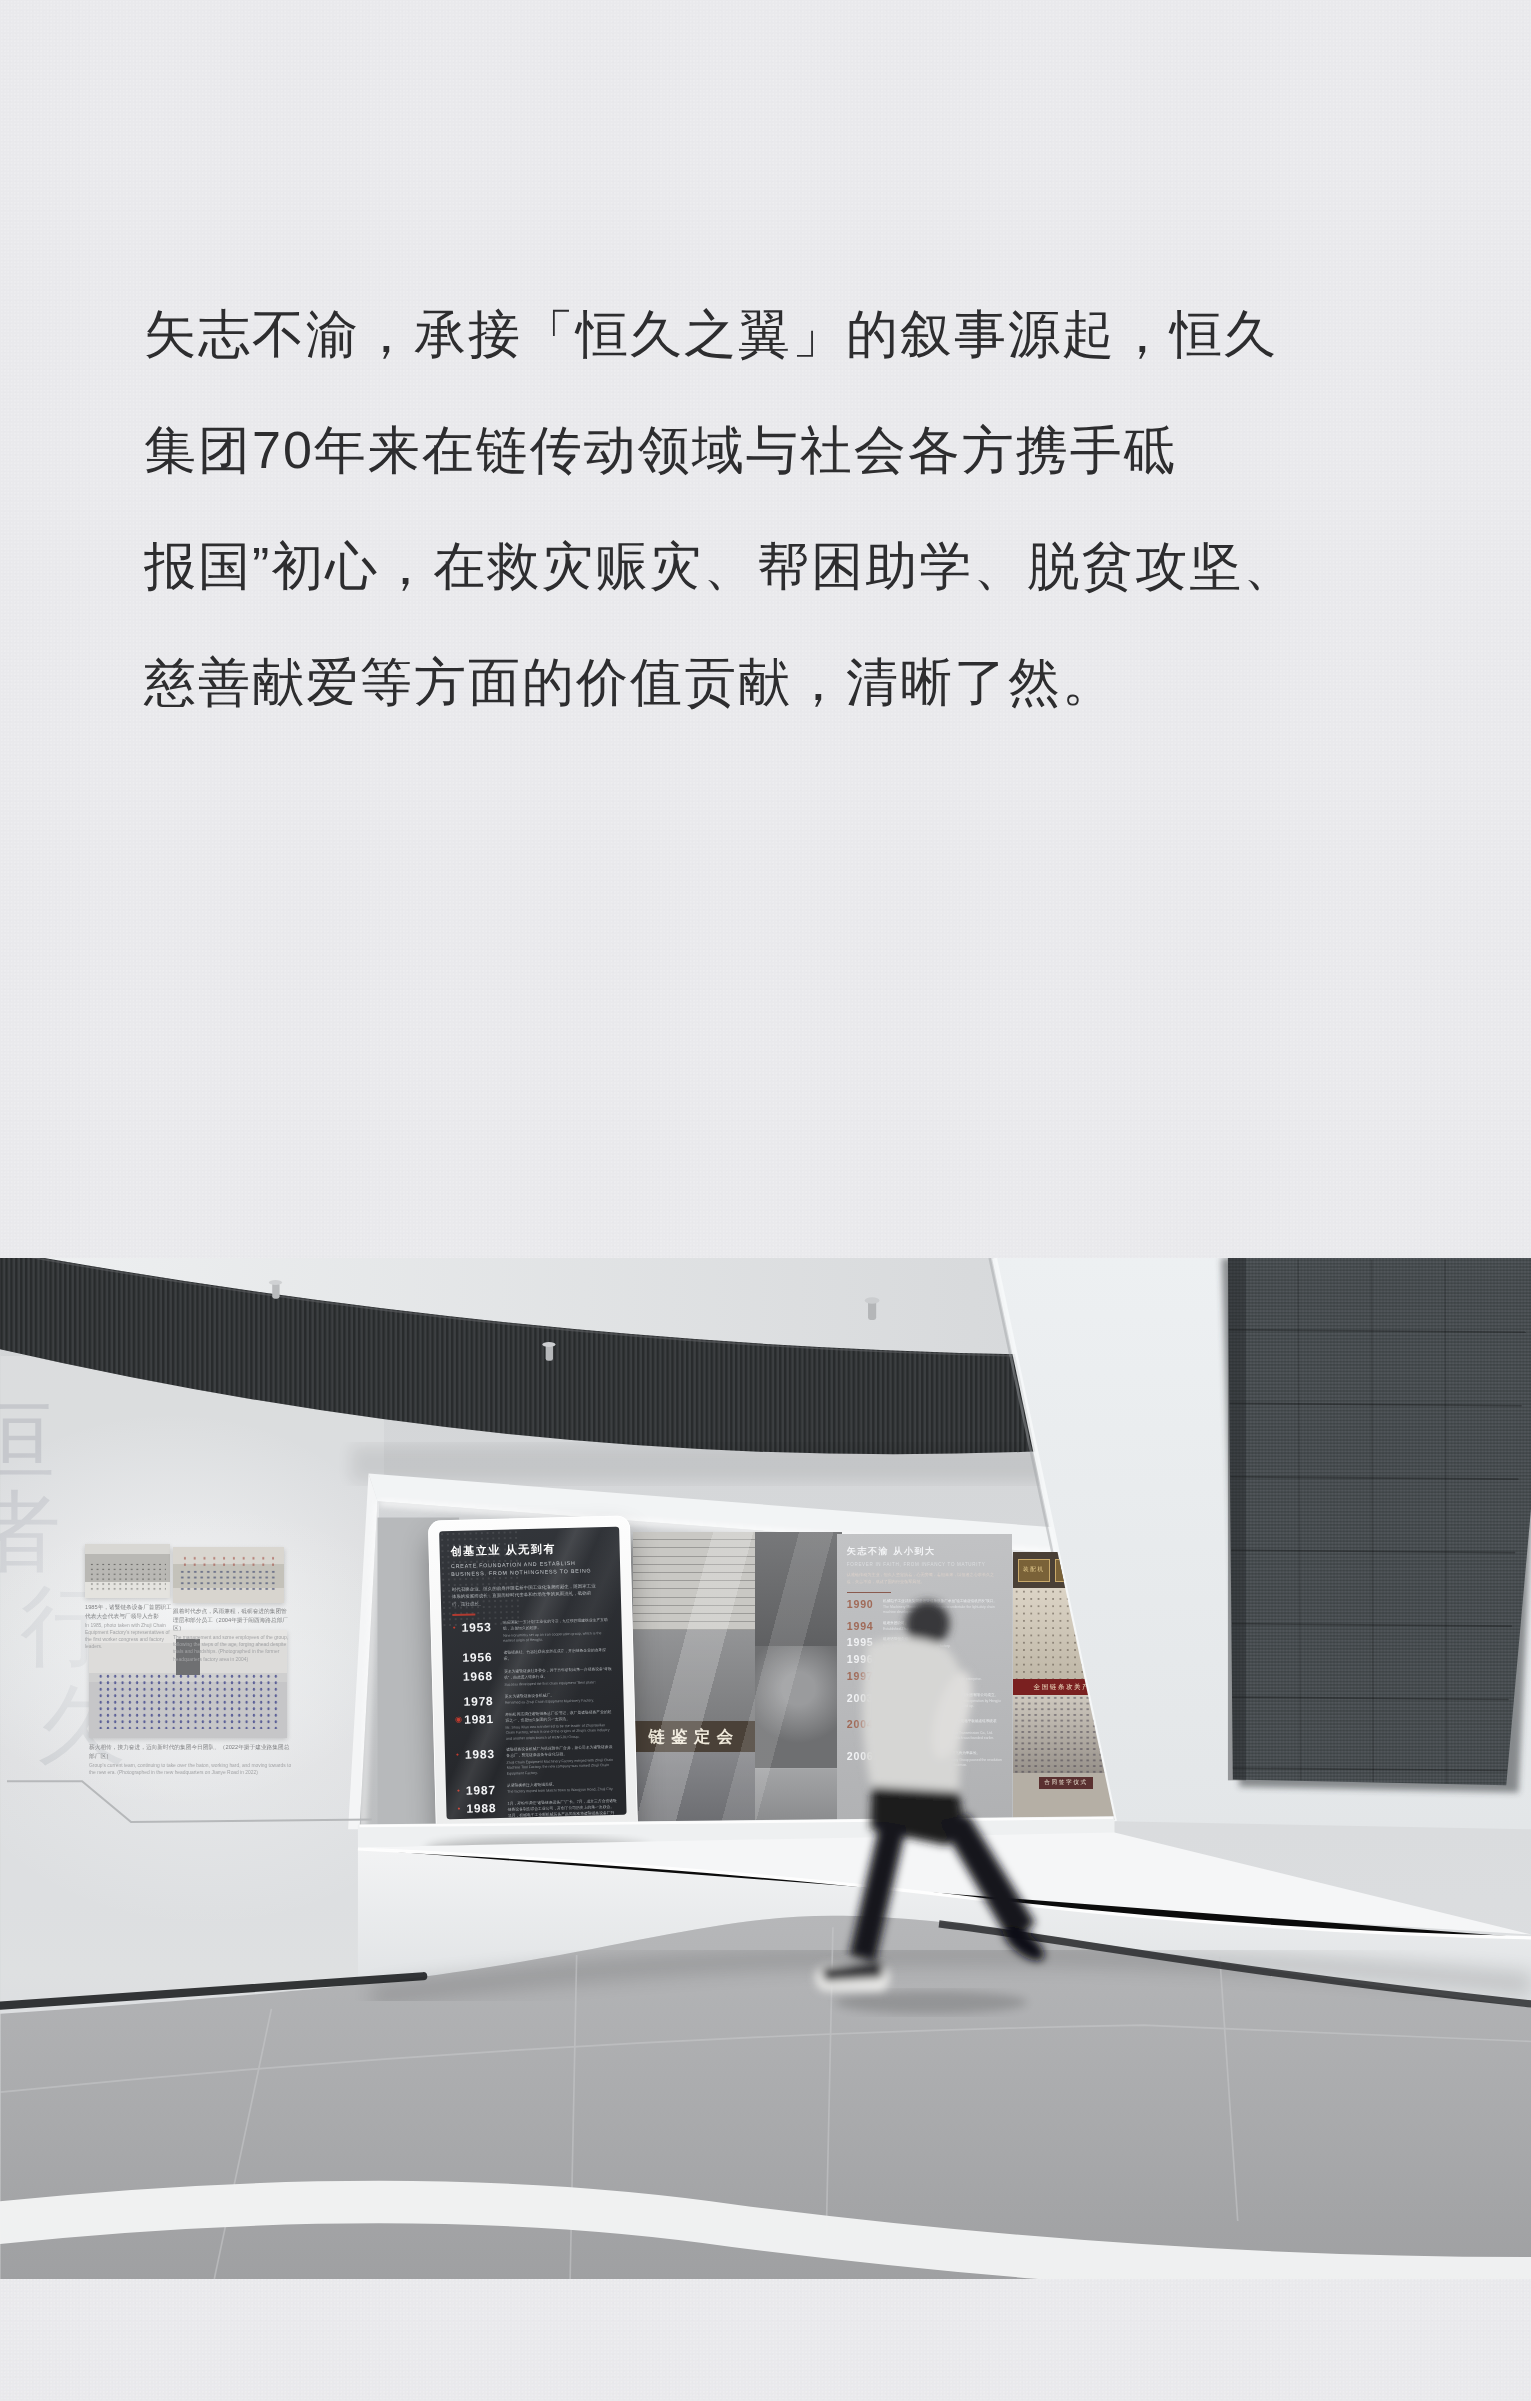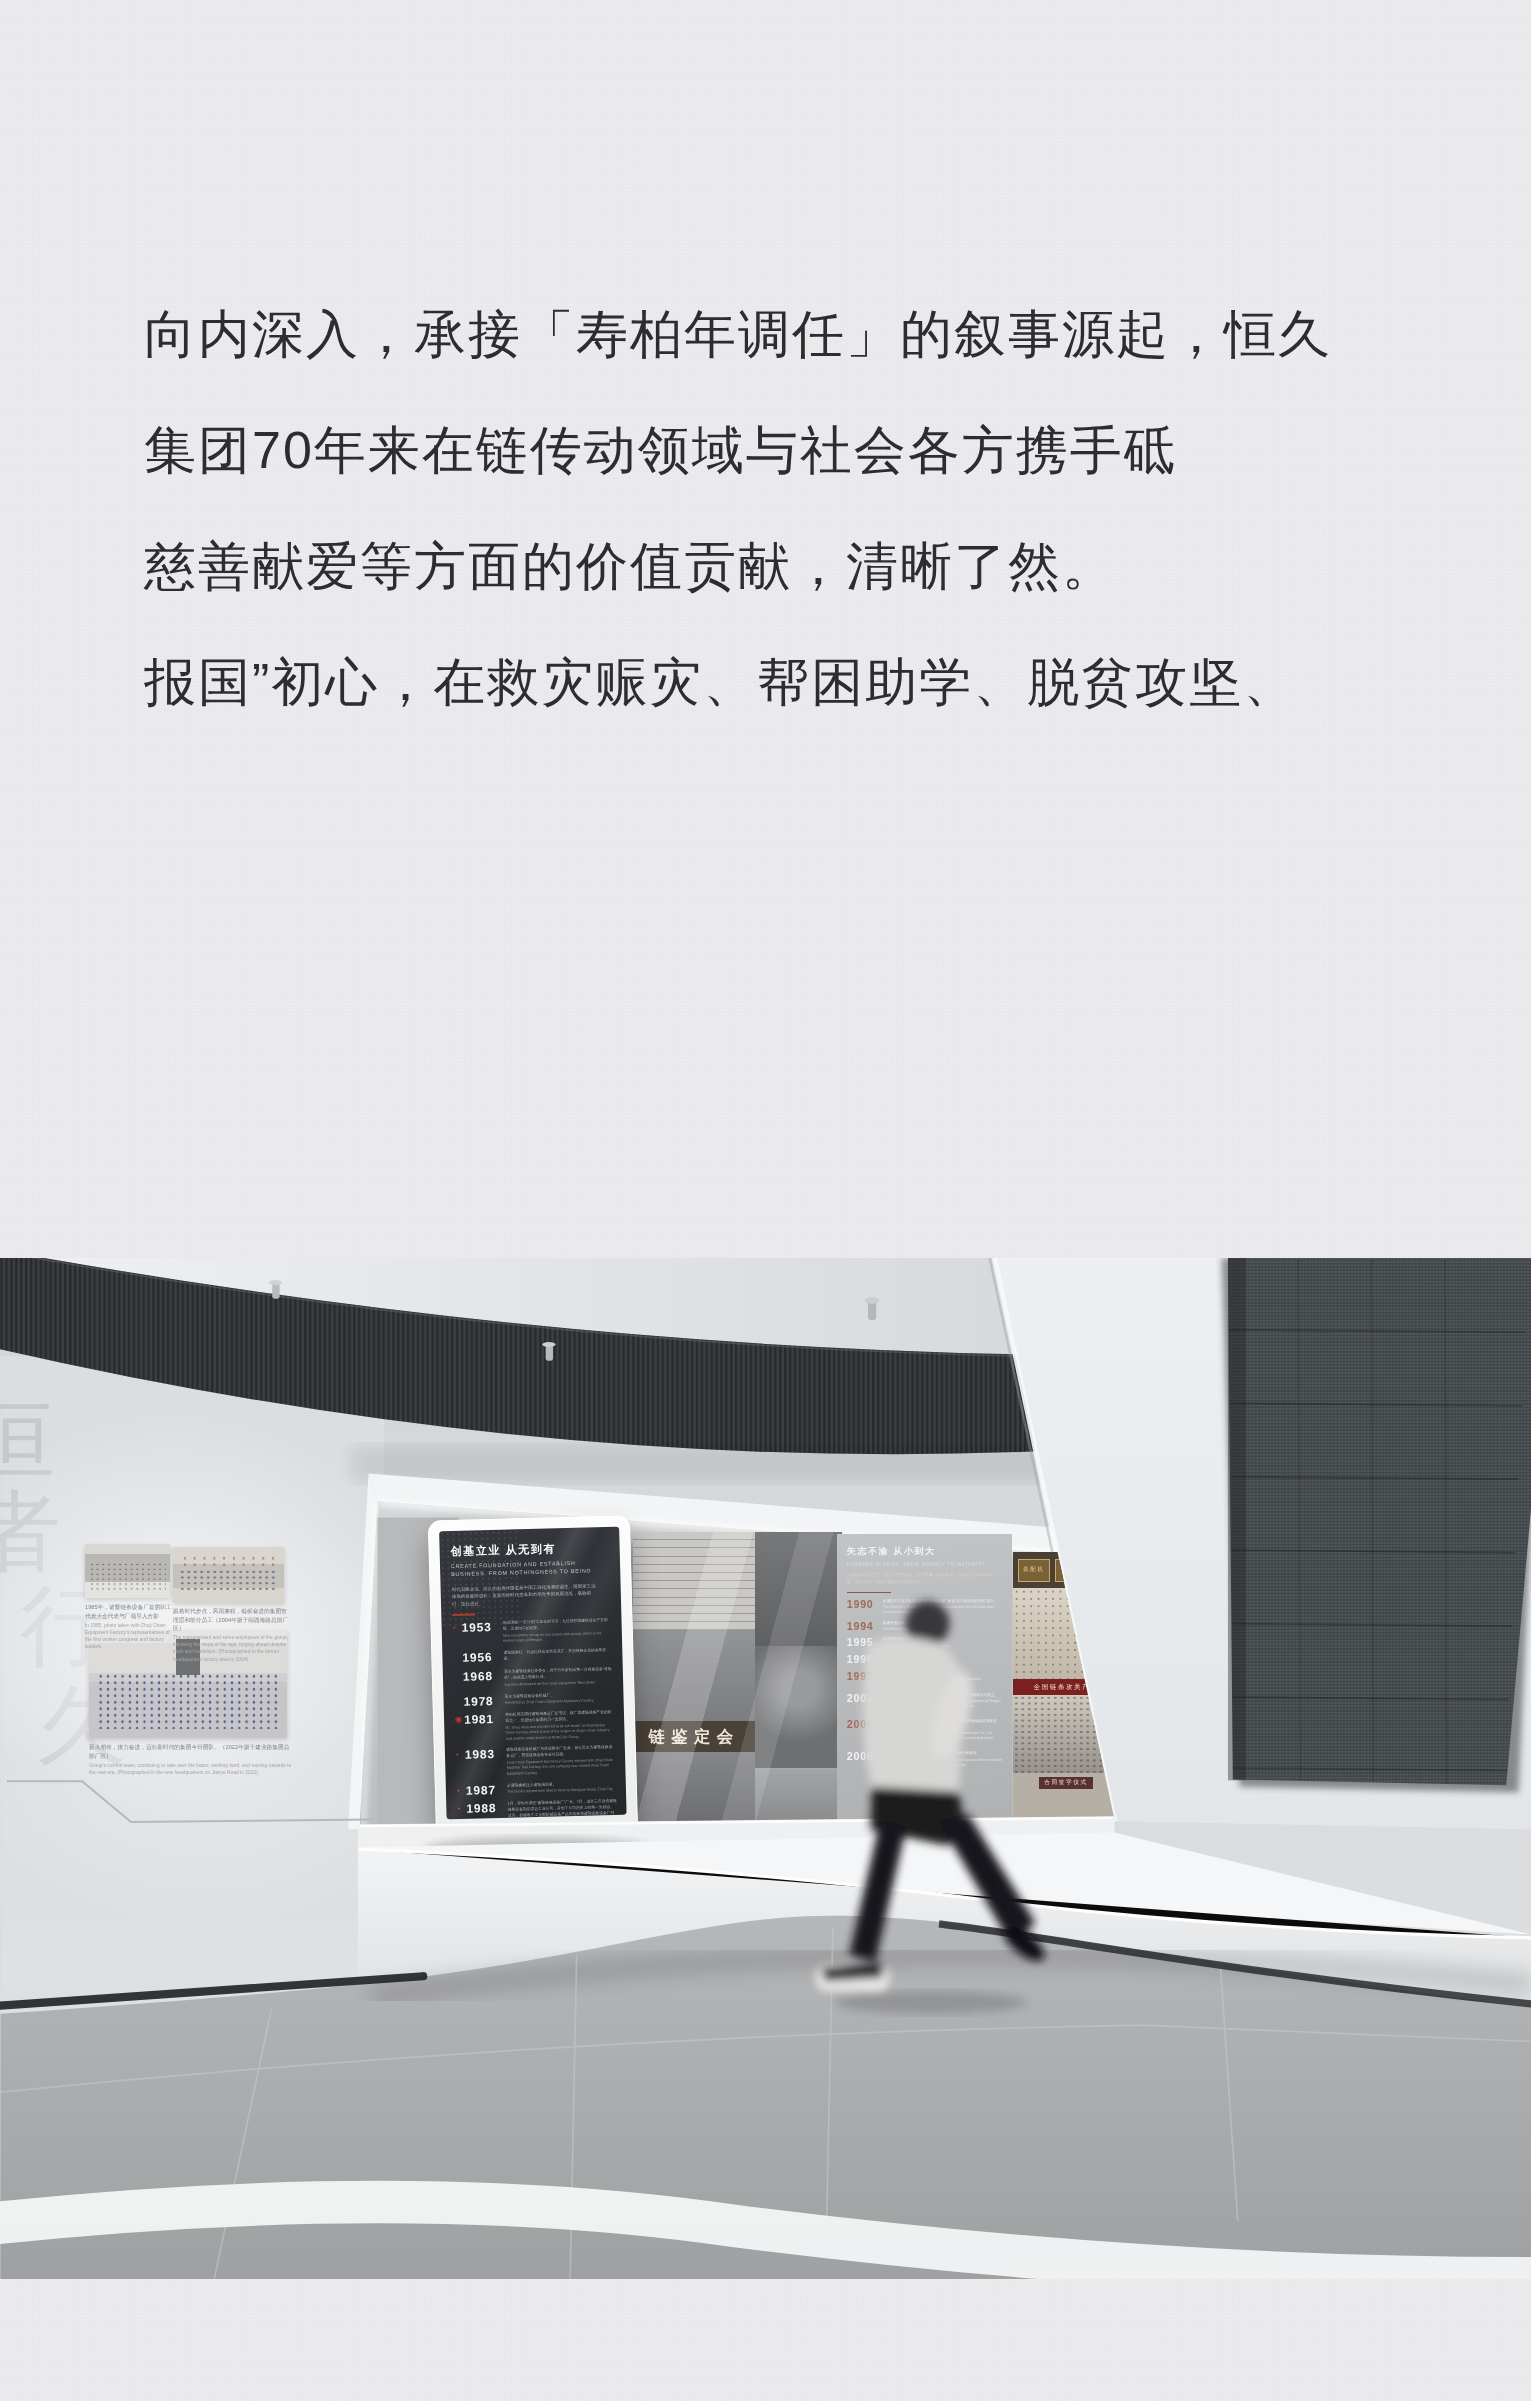--- a/index.html
+++ b/index.html
@@ -125,24 +125,24 @@
   .rb-sign{height:47px;background:#b5afa5;display:flex;align-items:flex-start;justify-content:center;padding-top:4.1px;box-sizing:border-box;}
   .rb-sign span{background:#5a3030;color:#f0e9d8;font-size:5.7px;letter-spacing:1.6px;padding:1.6px 4.9px;white-space:nowrap;}
   
   .vignette{position:absolute;inset:0;pointer-events:none;
     background:radial-gradient(120% 95% at 48% 38%,transparent 62%,rgba(40,42,48,.10) 100%);}
 </style>
 </head>
 <body>
 
 <div class="intro">
-  <div class="line">向内深入，承接「寿柏年调任」的叙事源起，恒久</div>
+  <div class="line">矢志不渝，承接「恒久之翼」的叙事源起，恒久</div>
   <div class="line">集团70年来在链传动领域与社会各方携手砥</div>
+  <div class="line">报国”初心，在救灾赈灾、帮困助学、脱贫攻坚、</div>
   <div class="line">慈善献爱等方面的价值贡献，清晰了然。</div>
-  <div class="line">报国”初心，在救灾赈灾、帮困助学、脱贫攻坚、</div>
 </div>
 
 <div class="photo">
 
   <svg width="1532" height="1021" viewBox="0 0 1876 1251">
     <defs>
       <pattern id="slats" width="6" height="12" patternUnits="userSpaceOnUse">
         <rect width="6" height="12" fill="#45484a"></rect>
         <rect width="3" height="12" fill="#2e3133"></rect>
       </pattern>

